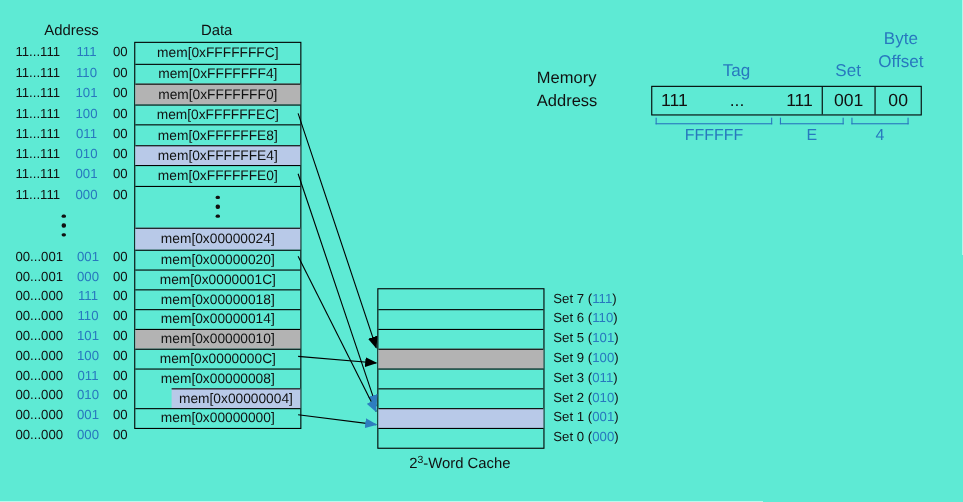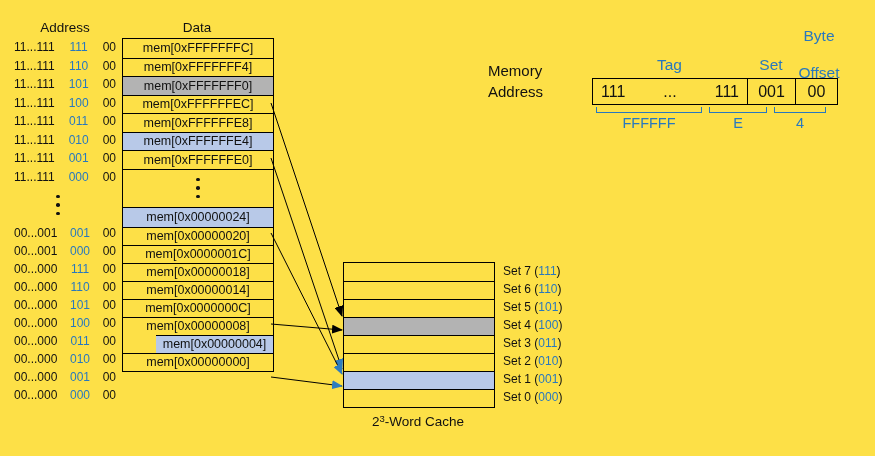--- a/index.html
+++ b/index.html
@@ -1,17 +1,17 @@
 <!DOCTYPE html>
 <html><head>
 <meta charset="utf-8">
 <style>
   html,body{margin:0;padding:0;background:#fff;}
   .canvas{
-    position:relative;width:875px;height:456px;background:#fde047;overflow:hidden;
+    position:relative;width:875px;height:456px;background:#5eead4;overflow:hidden;
     font-family:"Liberation Sans", sans-serif;color:#111;
     --blue:#2878be; --blue-fill:#b8c9e8; --gray-fill:#b3b3b3;
   }
   .hdr{position:absolute;top:20px;height:16px;font-size:13.5px;font-weight:bold;
        font-weight:normal;text-align:center;line-height:16px;}
   #hdr-address{left:14px;width:102px;font-size:13.5px;}
   #hdr-data{left:122px;width:150px;}
   
   #addr-col{position:absolute;left:14px;top:38px;width:102px;font-size:12px;}
   .arow{display:flex;align-items:center;justify-content:space-between;white-space:pre;}
@@ -37,21 +37,21 @@
   .caption{position:absolute;top:413px;font-size:13.5px;text-align:center;}
   #mem-caption{left:112px;width:200px;margin-top:46px;}
   #cache-caption{left:343px;width:150px;}
   .caption sup{font-size:9.5px;vertical-align:4px;}
   
   #mem-addr-label{position:absolute;left:488px;top:60px;font-size:15px;line-height:21px;}
   .fieldlabel{position:absolute;color:var(--blue);font-size:15.5px;height:18px;line-height:18px;text-align:center;}
   #lbl-byte{left:786px;width:66px;top:27px;}
   #lbl-tag{left:592px;width:155px;top:56px;}
   #lbl-set{left:747px;width:48px;top:56px;}
-  #lbl-offset{left:786px;width:66px;top:64px;}
+  #lbl-offset{left:786px;width:66px;top:48px;}
   #addr-box{position:absolute;left:592px;top:78px;width:246px;height:27px;
             border:1.5px solid #000;box-sizing:border-box;display:flex;font-size:16px;}
   #addr-box .cell{display:flex;align-items:center;justify-content:center;box-sizing:border-box;}
   #cell-tag{width:154px;justify-content:space-between !important;padding:0 8px;}
   #cell-set{width:48px;border-left:1.5px solid #000;}
   #cell-offset{flex:1;border-left:1.5px solid #000;}
   .bracket{position:absolute;top:107px;height:6px;box-sizing:border-box;
            border-left:1.6px solid var(--blue);border-right:1.6px solid var(--blue);
            border-bottom:1.6px solid var(--blue);}
   #br-tag{left:596px;width:106px;}
@@ -116,41 +116,42 @@
           <span class="dot"></span>
           <span class="dot"></span>
           <span class="dot"></span>
         </div>
       </div>
       <div class="mrow hl-blue" style="height: 20px;">mem[0x00000024]</div>
       <div class="mrow" style="height: 18px;">mem[0x00000020]</div>
       <div class="mrow" style="height: 18px;">mem[0x0000001C]</div>
       <div class="mrow" style="height: 18px;">mem[0x00000018]</div>
       <div class="mrow" style="height: 18px;">mem[0x00000014]</div>
+      <div class="mrow hl-gray" style="height: 18px;">mem[0x00000010]</div>
       <div class="mrow" style="height: 18px;">mem[0x0000000C]</div>
       <div class="mrow" style="height: 18px;">mem[0x00000008]</div>
       <div class="mrow hl-blue" style="height: 18px; margin-left: 33px;">mem[0x00000004]</div>
       <div class="mrow" style="height: 18px;">mem[0x00000000]</div>
     </div>
 
   <div id="cache-table">
       <div class="crow"></div>
       <div class="crow"></div>
       <div class="crow"></div>
       <div class="crow hl-gray"></div>
       <div class="crow"></div>
       <div class="crow"></div>
       <div class="crow hl-blue"></div>
       <div class="crow"></div>
     </div>
   <div id="set-labels">
       <div class="slabel"><span>Set 7 (</span><span class="bits">111</span><span>)</span></div>
       <div class="slabel"><span>Set 6 (</span><span class="bits">110</span><span>)</span></div>
       <div class="slabel"><span>Set 5 (</span><span class="bits">101</span><span>)</span></div>
-      <div class="slabel"><span>Set 4 (</span><span class="bits">100</span><span>)</span></div>
+      <div class="slabel"><span>Set 9 (</span><span class="bits">100</span><span>)</span></div>
       <div class="slabel"><span>Set 3 (</span><span class="bits">011</span><span>)</span></div>
       <div class="slabel"><span>Set 2 (</span><span class="bits">010</span><span>)</span></div>
       <div class="slabel"><span>Set 1 (</span><span class="bits">001</span><span>)</span></div>
       <div class="slabel"><span>Set 0 (</span><span class="bits">000</span><span>)</span></div>
     </div>
 
   <div class="caption" id="mem-caption"><span>2</span><sup>30</sup><span>-Word Main Memory</span></div>
   <div class="caption" id="cache-caption"><span>2</span><sup>3</sup><span>-Word Cache</span></div>
 
   <div id="mem-addr-label">

